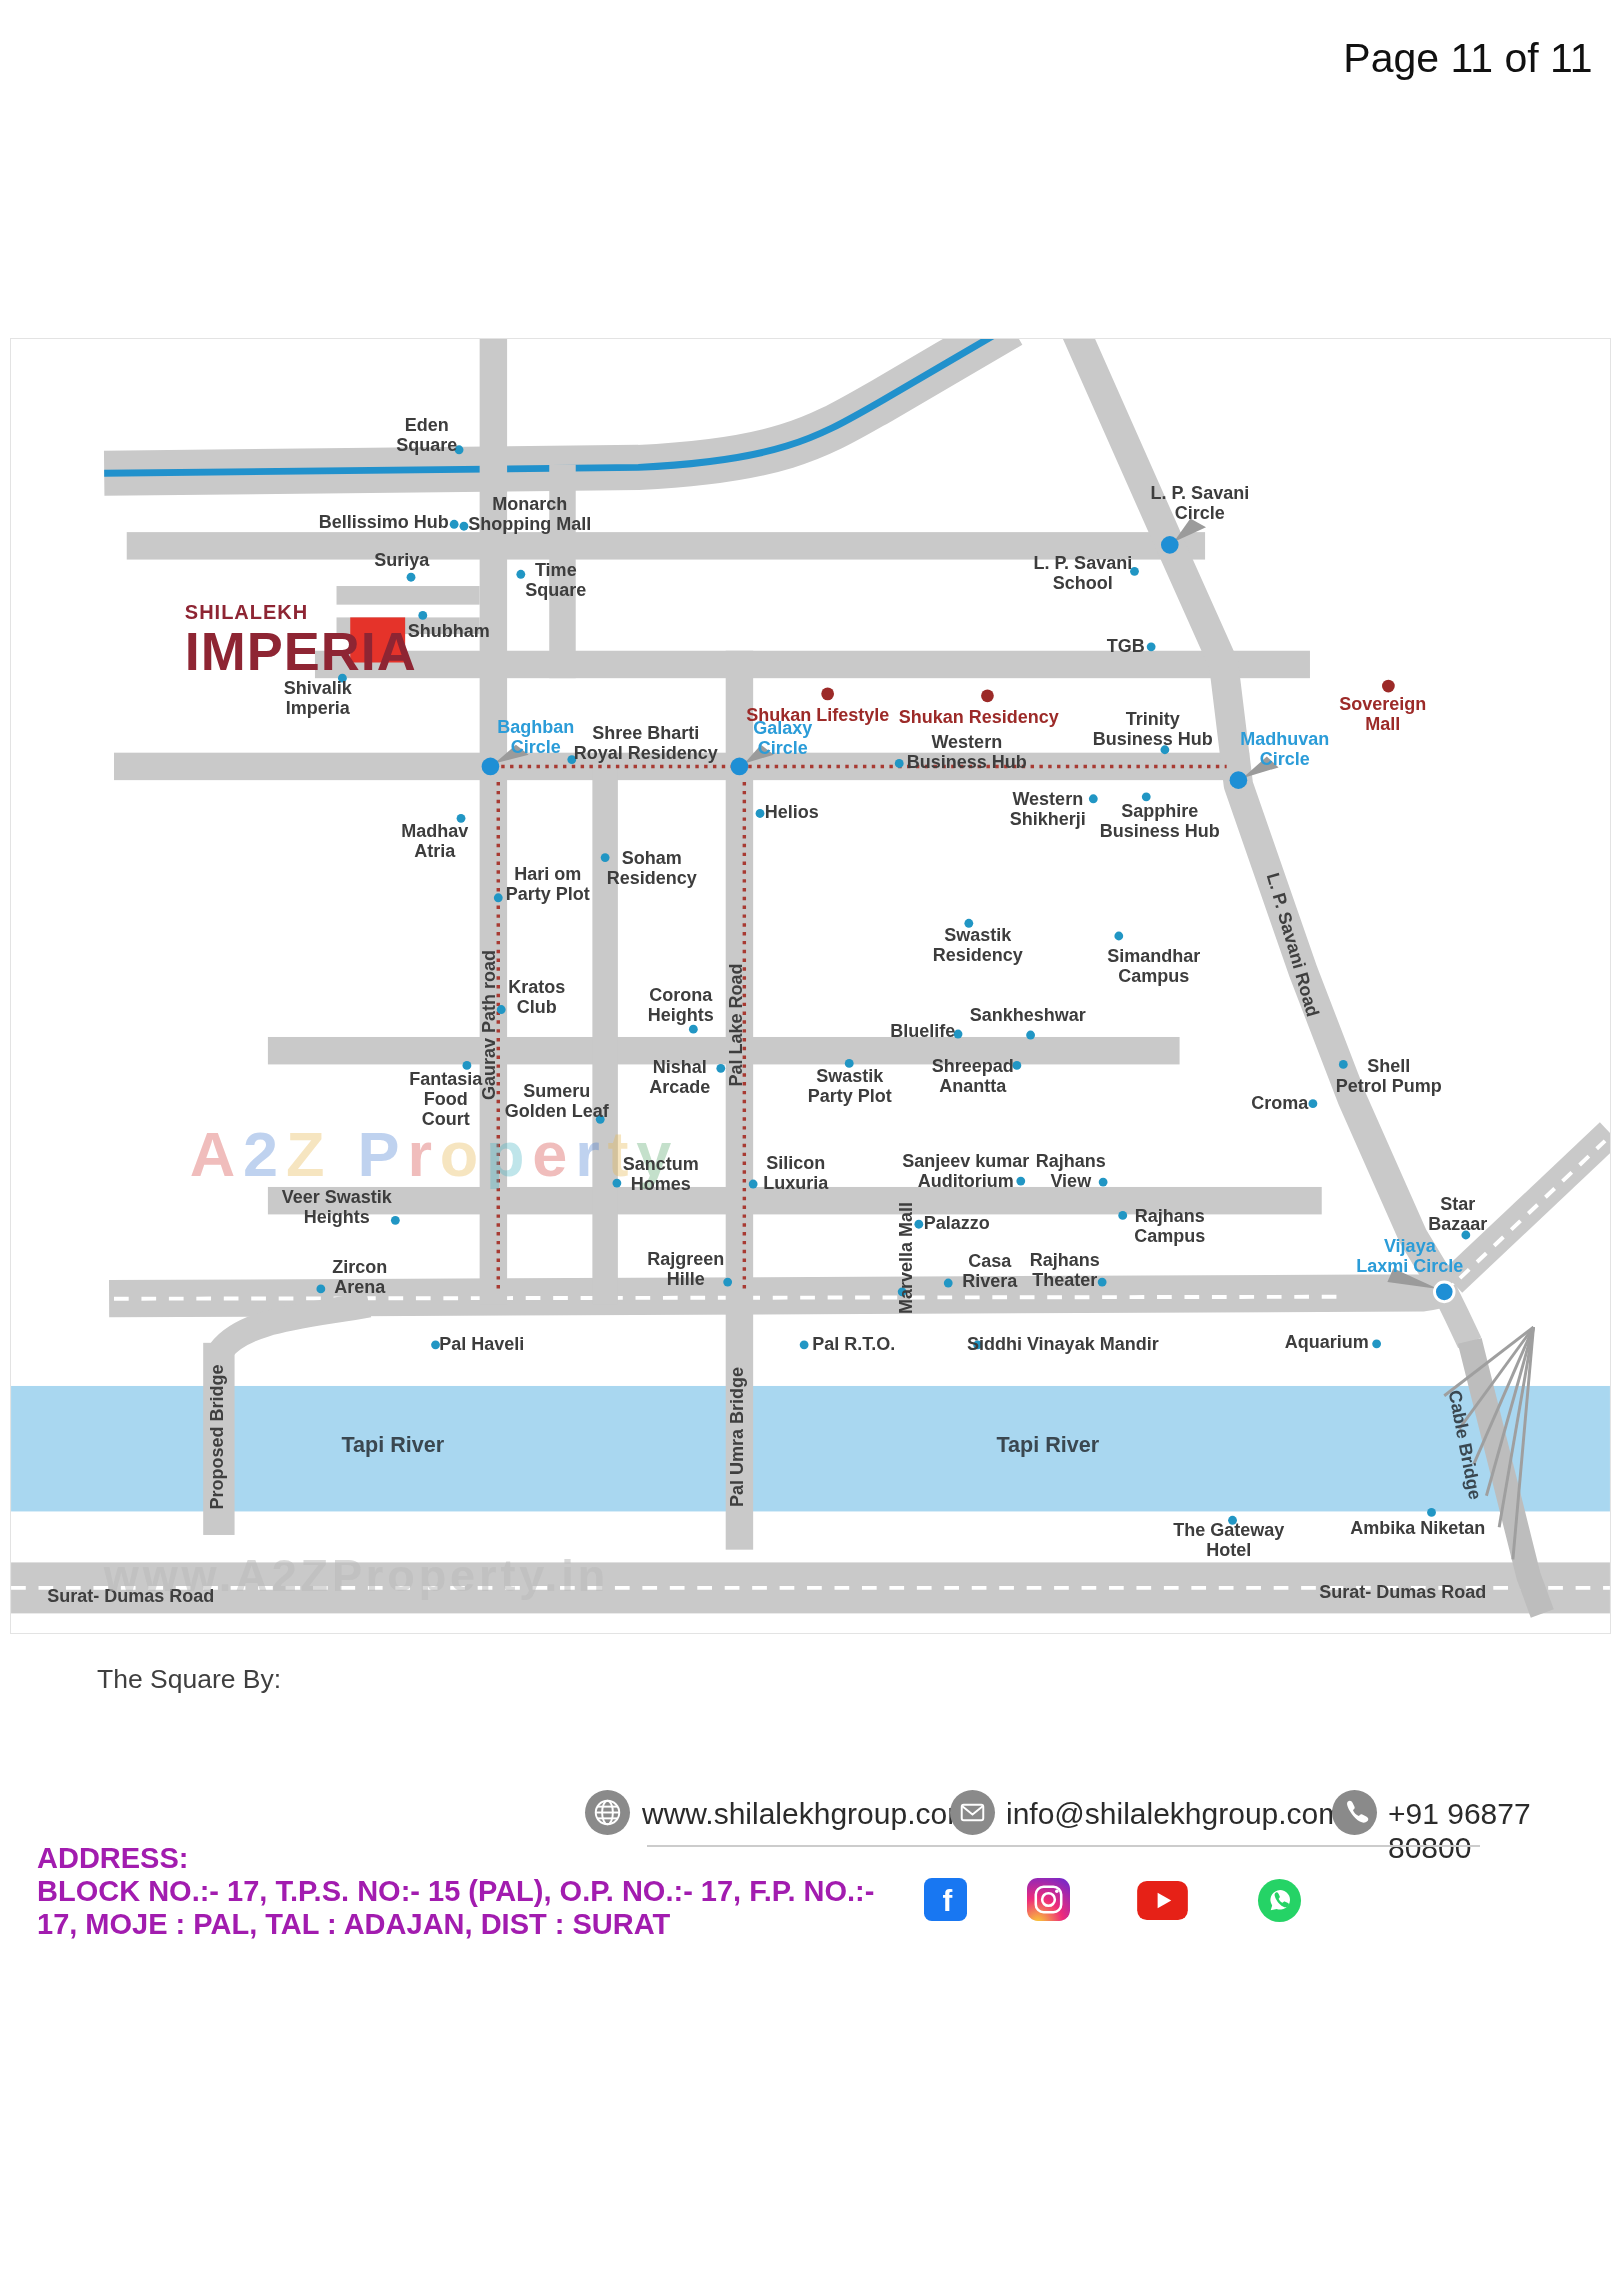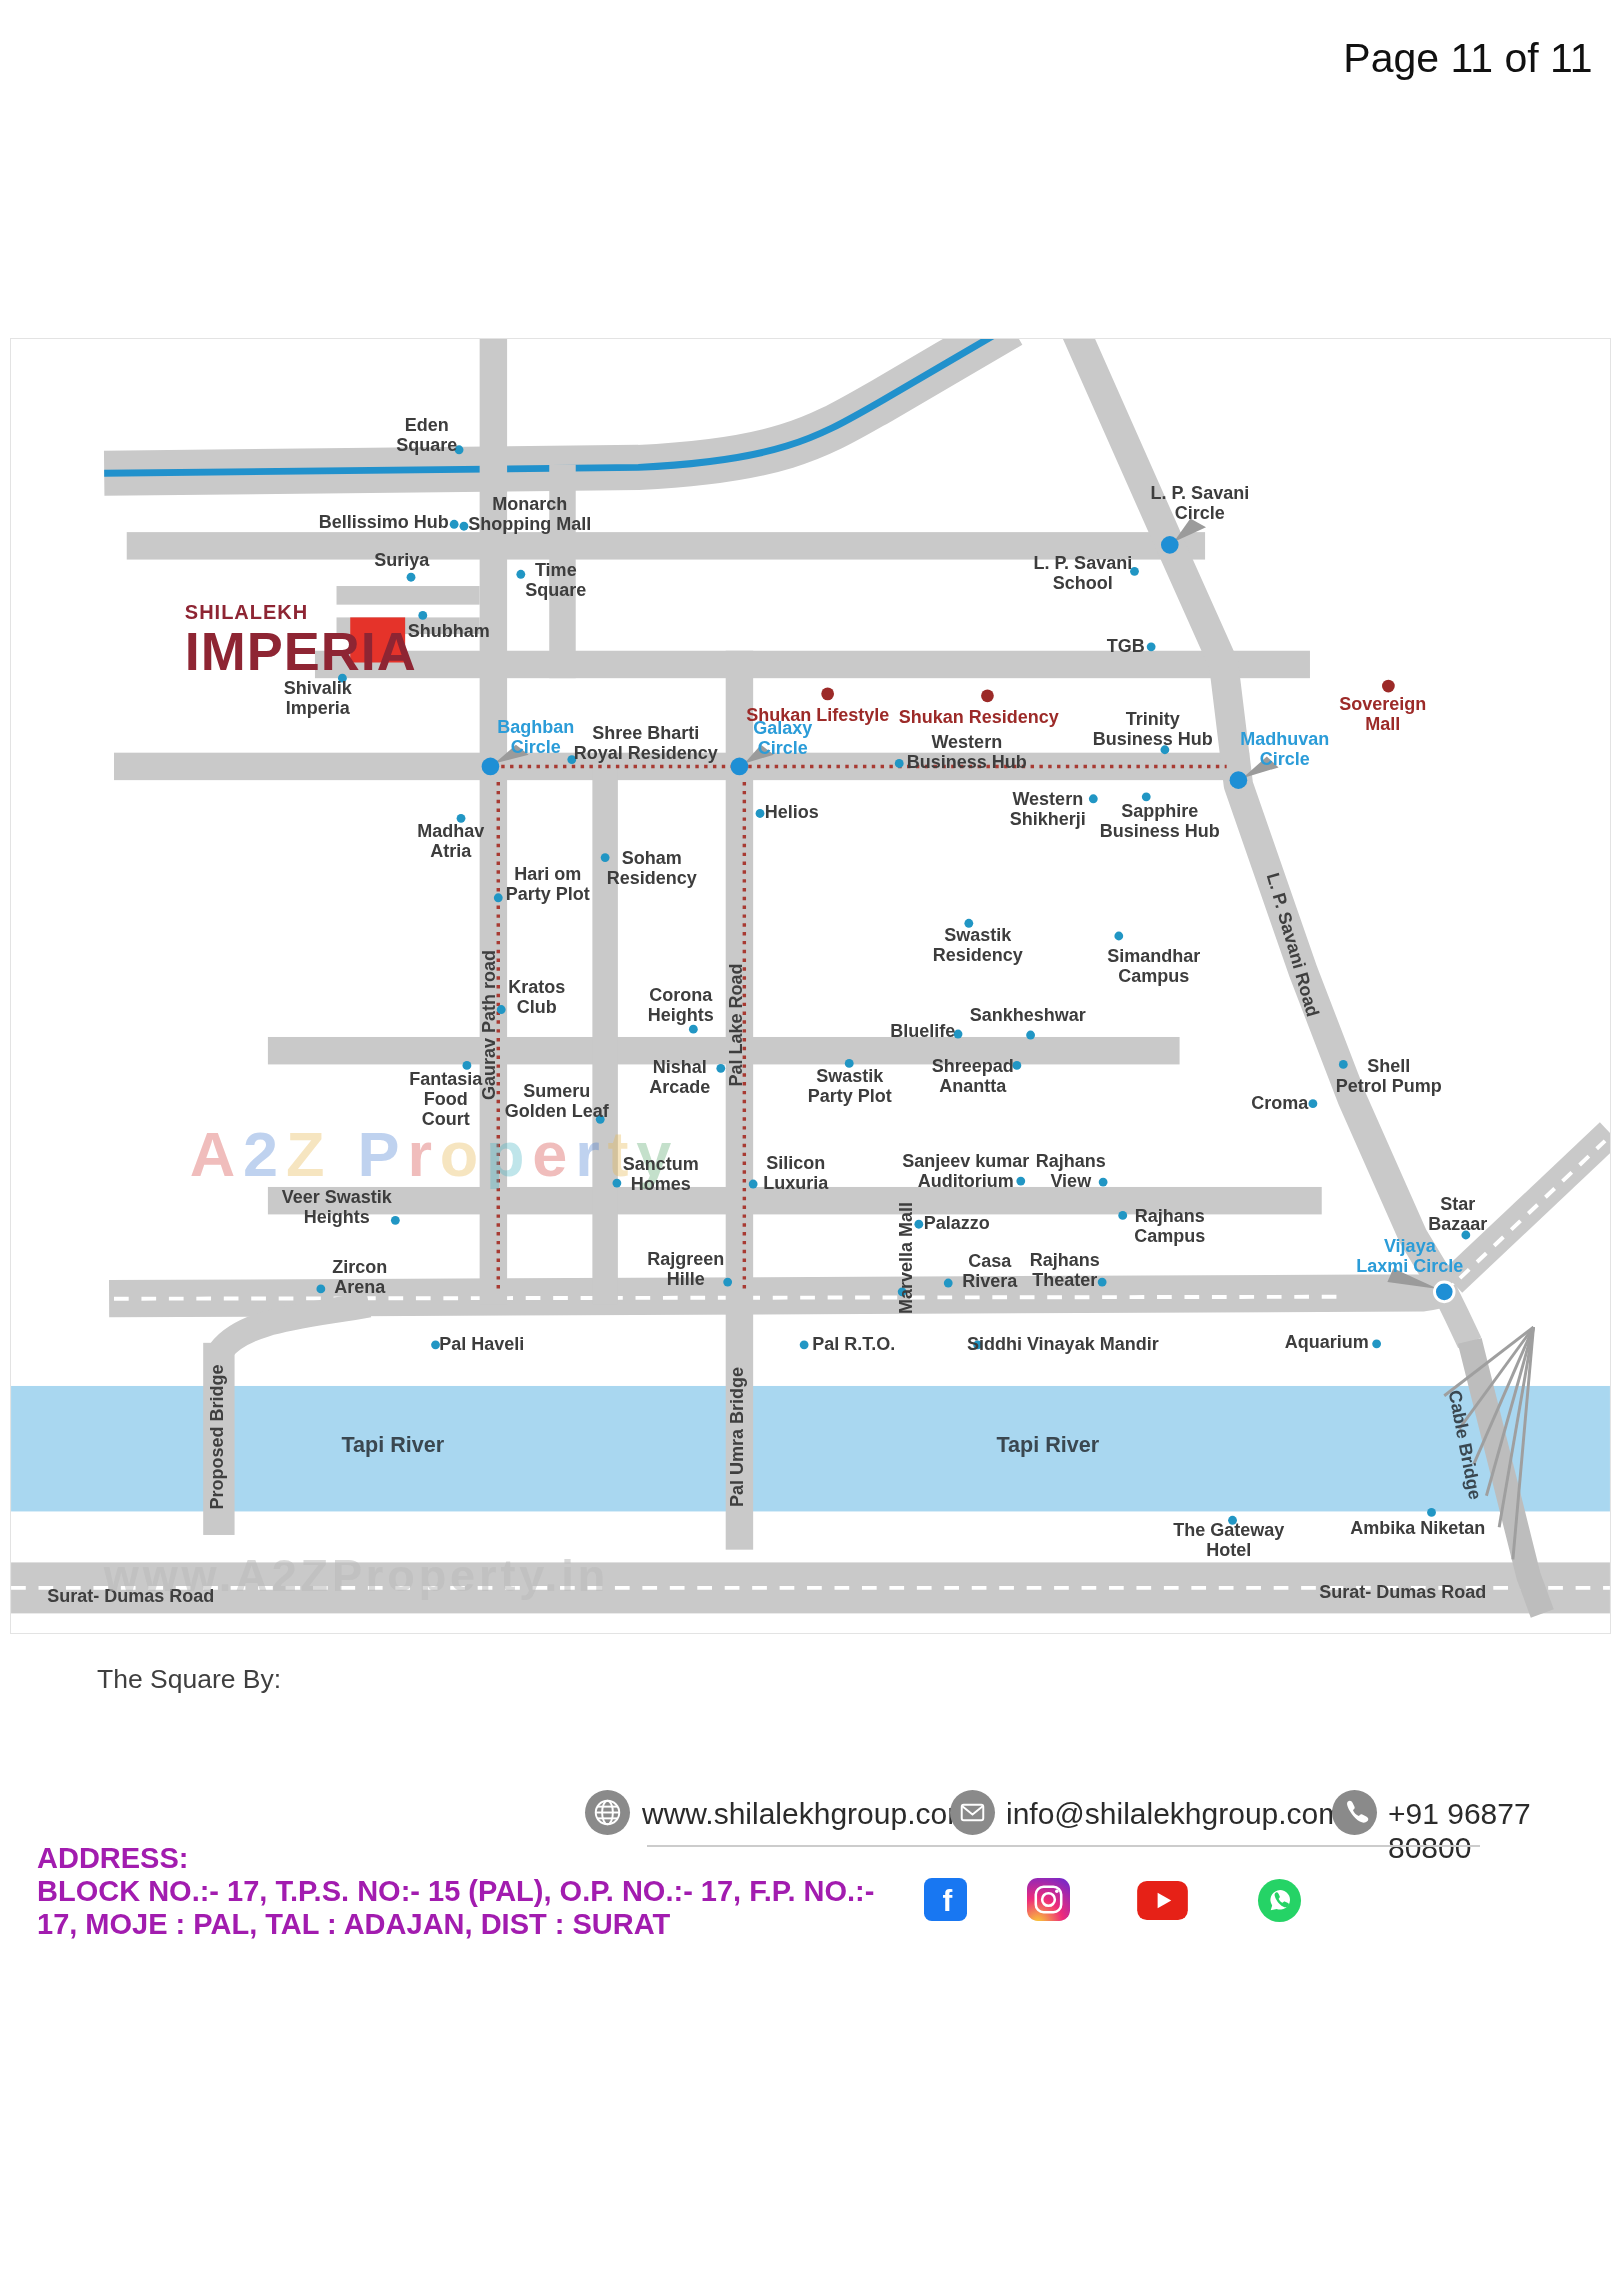--- a/index.html
+++ b/index.html
@@ -208,21 +208,21 @@
 Royal Residency</div>
     <div class="lbl blue" style="left:772px;top:400px">Galaxy
 Circle</div>
     <div class="lbl" style="left:956px;top:414px">Western
 Business Hub</div>
     <div class="lbl" style="left:781px;top:474px">Helios</div>
     <div class="lbl" style="left:1037px;top:471px">Western
 Shikherji</div>
     <div class="lbl" style="left:1149px;top:483px">Sapphire
 Business Hub</div>
-    <div class="lbl" style="left:440px;top:503px">Madhav
+    <div class="lbl" style="left:424px;top:503px">Madhav
 Atria</div>
     <div class="lbl" style="left:537px;top:546px">Hari om
 Party Plot</div>
     <div class="lbl" style="left:641px;top:530px">Soham
 Residency</div>
     <div class="lbl" style="left:967px;top:607px">Swastik
 Residency</div>
     <div class="lbl" style="left:1143px;top:628px">Simandhar
 Campus</div>
     <div class="lbl" style="left:526px;top:659px">Kratos

